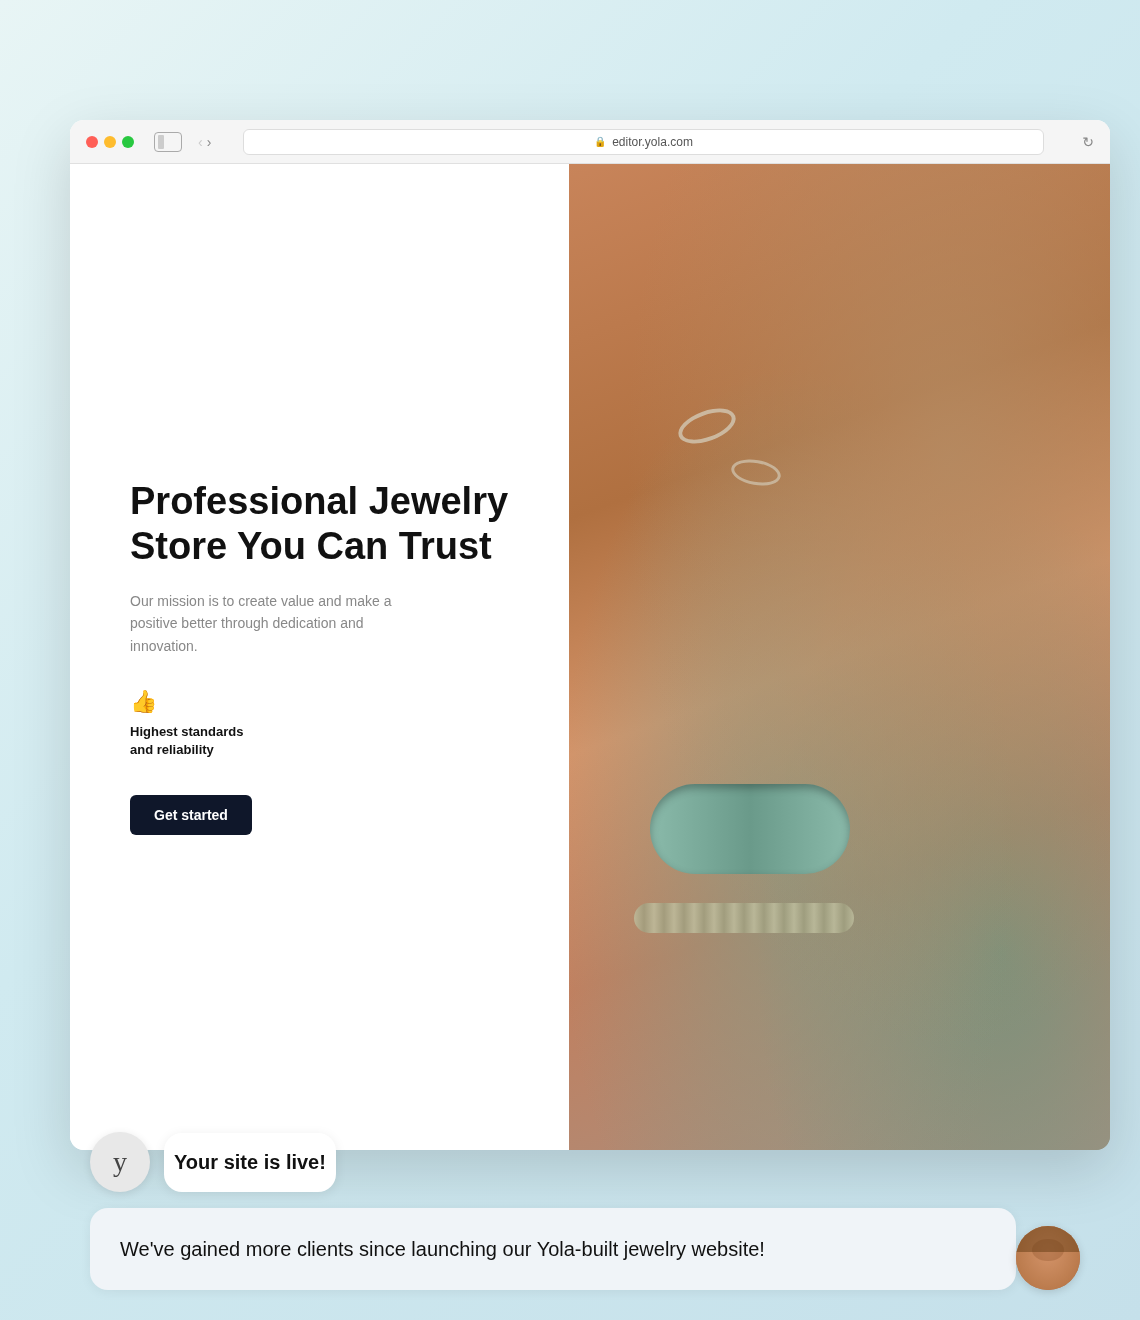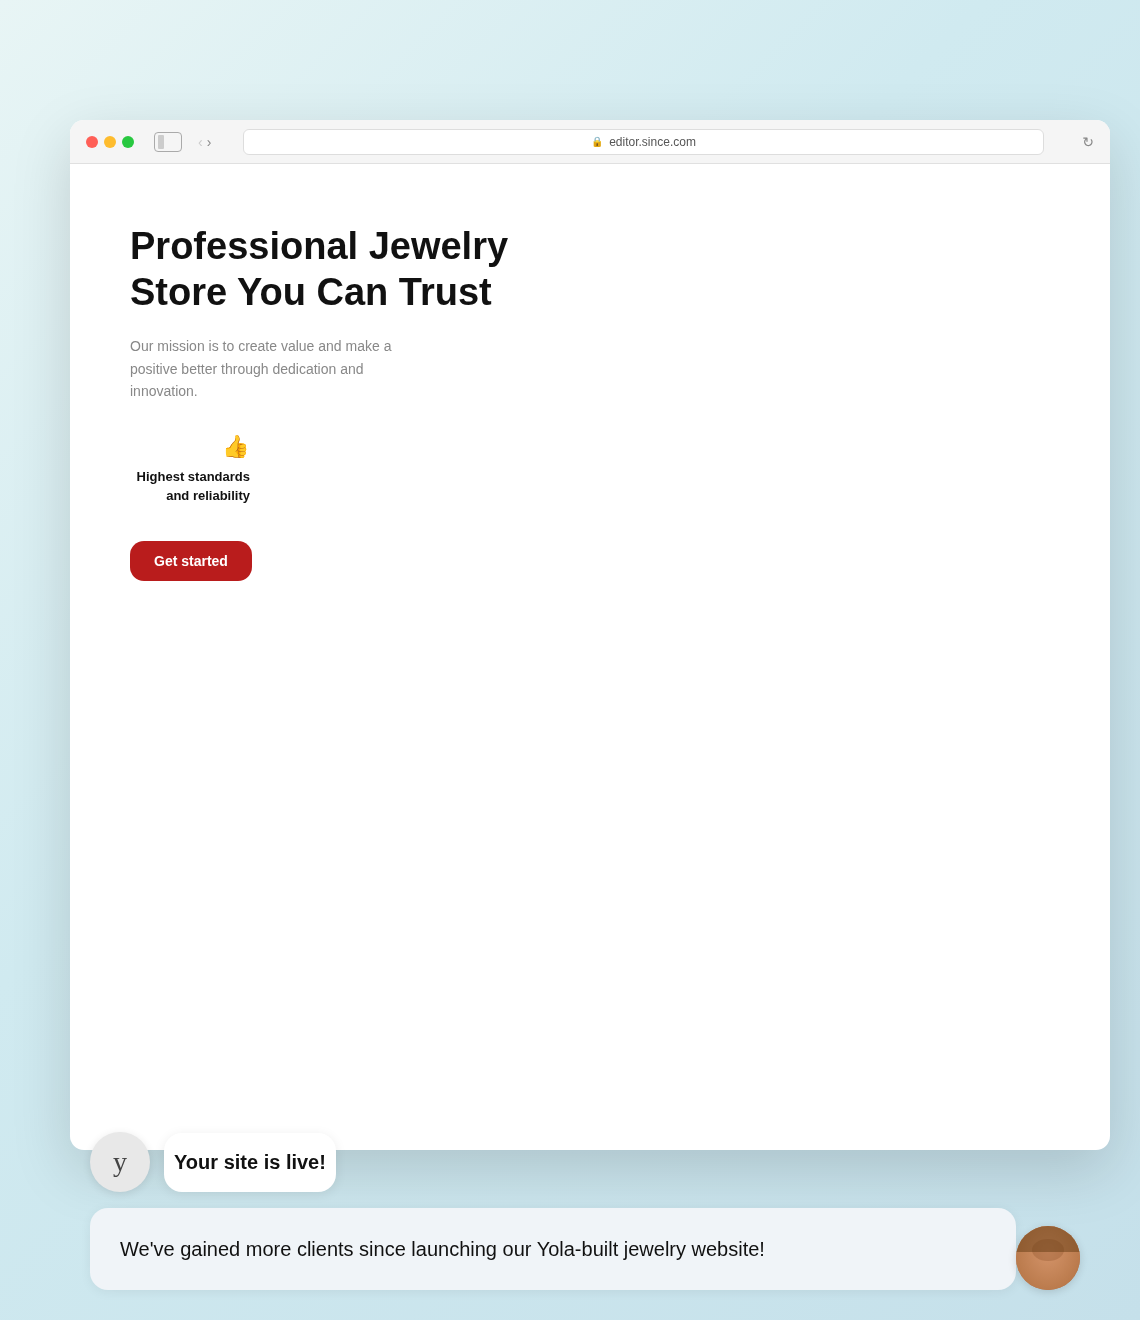--- a/index.html
+++ b/index.html
@@ -107,21 +107,20 @@
     .reload-btn {
       color: #888;
       font-size: 14px;
       margin-left: 6px;
     }
 
     
     .website-content {
       display: flex;
       height: calc(100% - 44px);
-      flex-direction: column;
     }
 
     
     .left-panel {
       width: 48%;
       padding: 60px 50px 60px 60px;
       display: flex;
       flex-direction: column;
       justify-content: center;
       background: #fff;
@@ -140,21 +139,20 @@
       color: #888;
       line-height: 1.6;
       margin-bottom: 32px;
       max-width: 280px;
     }
 
     .features-row {
       display: flex;
       gap: 16px;
       margin-bottom: 36px;
-      text-align: right;
     }
 
     .feature-item {
       display: flex;
       flex-direction: column;
       gap: 8px;
     }
 
     .feature-icon {
       font-size: 22px;
@@ -166,26 +164,26 @@
     .feature-label {
       font-size: 13px;
       font-weight: 700;
       color: #111;
       line-height: 1.4;
       max-width: 120px;
     }
 
     .cta-button {
       display: inline-block;
-      background: #b91c1c;
+      background: #0f172a;
       color: #fff;
       font-size: 14px;
       font-weight: 600;
       padding: 12px 24px;
-      border-radius: 14px;
+      border-radius: 6px;
       border: none;
       cursor: pointer;
       width: fit-content;
     }
 
     
     .right-panel {
       width: 52%;
       overflow: hidden;
       position: relative;
@@ -357,21 +355,21 @@
       <div class="sidebar-btn-inner"></div>
     </div>
 
     <div class="nav-arrows">
       <span class="nav-arrow disabled">‹</span>
       <span class="nav-arrow">›</span>
     </div>
 
     <div class="address-bar">
       <span class="lock-icon">🔒</span>
-      <span>editor.since.com</span>
+      <span>editor.yola.com</span>
     </div>
 
     <span class="reload-btn">↻</span>
   </div>
 
   <div class="website-content">
 
     <div class="left-panel">
       <h1 class="hero-title">Professional Jewelry Store You Can Trust</h1>
       <p class="hero-desc">Our mission is to create value and make a positive better through dedication and innovation.</p>

